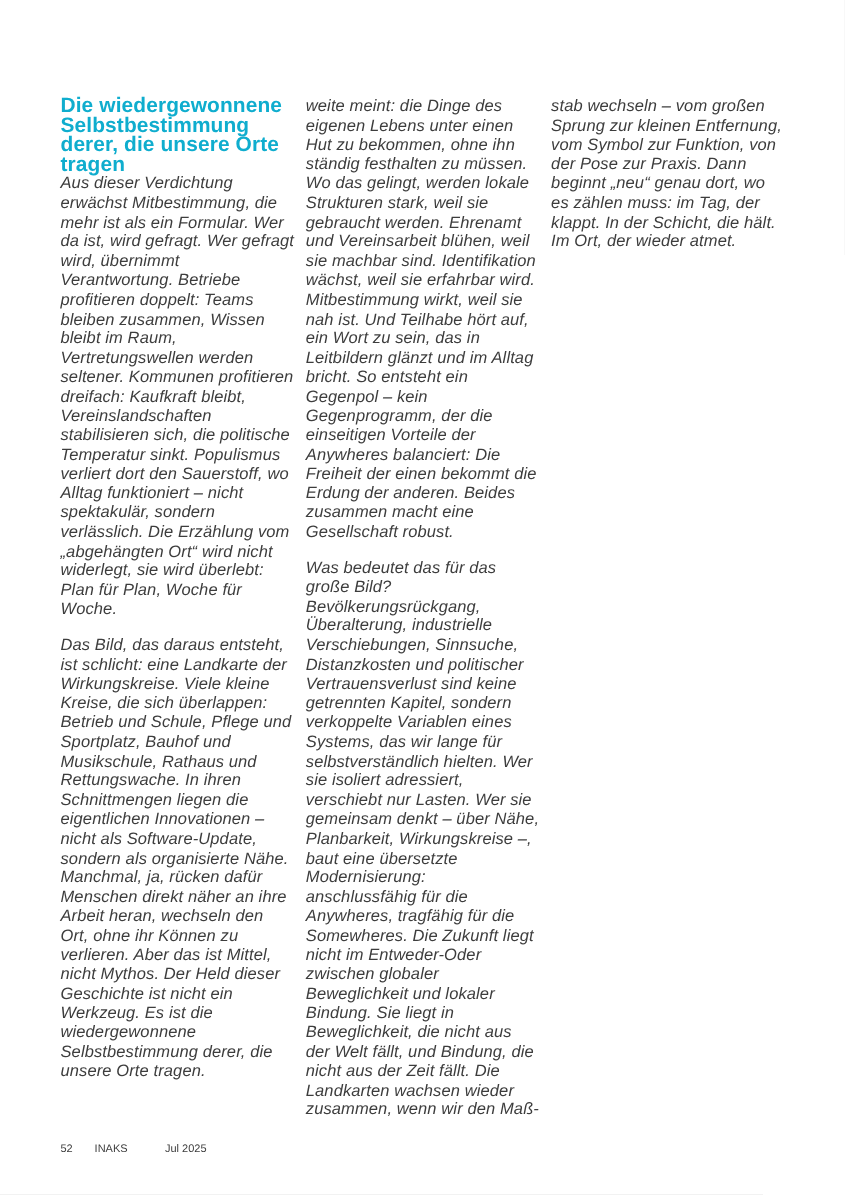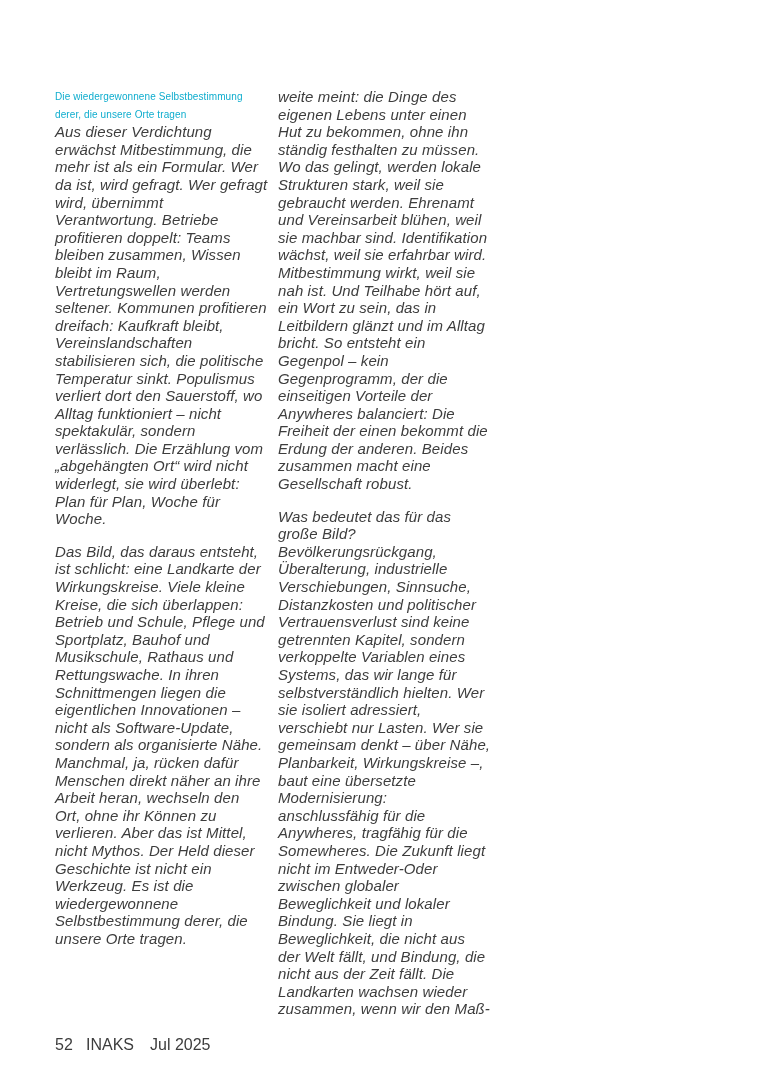--- a/index.html
+++ b/index.html
@@ -35,34 +35,34 @@
     line-height:17.6px;
     letter-spacing:0.1px;
   }
   .col p{
     margin:0 0 15px 0;
     color:var(--ink);
     font-style:italic;
   }
   .col p:last-child{margin-bottom:0;}
   .col h3{
-    font-size:10px;
+    font-size:19px;
     line-height:17.6px;
-    font-weight:normal;
+    font-weight:bold;
     color:var(--accent);
     margin:0;
   }
   .col h3.after-para{margin-top:0;}
   footer{
     position:absolute;
     left:0;
     top:1036px;
     width:768px;
     height:24px;
-    font-size:16px;
+    font-size:10px;
     line-height:18px;
     color:var(--ink);
   }
   footer span{position:absolute;top:0;white-space:nowrap;}
   .f-pagenum{left:55px;}
   .f-publication{left:86px;}
   .f-issue{left:150px;}
   .f-title{left:273px;}
 </style>
 </head>
@@ -76,20 +76,23 @@
       <h3>Die wiedergewonnene Selbstbestimmung derer, die unsere Orte tragen</h3>
       <p>Aus dieser Verdichtung erwächst Mitbestimmung, die mehr ist als ein Formular. Wer da ist, wird gefragt. Wer gefragt wird, übernimmt Verantwortung. Betriebe profitieren doppelt: Teams bleiben zusammen, Wissen bleibt im Raum, Vertretungswellen werden seltener. Kommunen profitieren dreifach: Kaufkraft bleibt, Vereinslandschaften stabilisieren sich, die politische Temperatur sinkt. Populismus verliert dort den Sauerstoff, wo Alltag funktioniert – nicht spektakulär, sondern verlässlich. Die Erzählung vom „abgehängten Ort“ wird nicht widerlegt, sie wird überlebt: Plan für Plan, Woche für Woche.</p>
       <p>Das Bild, das daraus entsteht, ist schlicht: eine Landkarte der Wirkungskreise. Viele kleine Kreise, die sich überlappen: Betrieb und Schule, Pflege und Sportplatz, Bauhof und Musikschule, Rathaus und Rettungswache. In ihren Schnittmengen liegen die eigentlichen Innovationen – nicht als Software-Update, sondern als organisierte Nähe. Manchmal, ja, rücken dafür Menschen direkt näher an ihre Arbeit heran, wechseln den Ort, ohne ihr Können zu verlieren. Aber das ist Mittel, nicht Mythos. Der Held dieser Geschichte ist nicht ein Werkzeug. Es ist die wiedergewonnene Selbstbestimmung derer, die unsere Orte tragen.</p>
     </section>
 
     <section class="col">
       <p>weite meint: die Dinge des eigenen Lebens unter einen Hut zu bekommen, ohne ihn ständig festhalten zu müssen. Wo das gelingt, werden lokale Strukturen stark, weil sie gebraucht werden. Ehrenamt und Vereinsarbeit blühen, weil sie machbar sind. Identifikation wächst, weil sie erfahrbar wird. Mitbestimmung wirkt, weil sie nah ist. Und Teilhabe hört auf, ein Wort zu sein, das in Leitbildern glänzt und im Alltag bricht. So entsteht ein Gegenpol – kein Gegenprogramm, der die einseitigen Vorteile der Anywheres balanciert: Die Freiheit der einen bekommt die Erdung der anderen. Beides zusammen macht eine Gesellschaft robust.</p>
       <p>Was bedeutet das für das große Bild? Bevölkerungsrückgang, Überalterung, industrielle Verschiebungen, Sinnsuche, Distanzkosten und politischer Vertrauensverlust sind keine getrennten Kapitel, sondern verkoppelte Variablen eines Systems, das wir lange für selbstverständlich hielten. Wer sie isoliert adressiert, verschiebt nur Lasten. Wer sie gemeinsam denkt – über Nähe, Planbarkeit, Wirkungskreise –, baut eine übersetzte Modernisierung: anschlussfähig für die Anywheres, tragfähig für die Somewheres. Die Zukunft liegt nicht im Entweder-Oder zwischen globaler Beweglichkeit und lokaler Bindung. Sie liegt in Beweglichkeit, die nicht aus der Welt fällt, und Bindung, die nicht aus der Zeit fällt. Die Landkarten wachsen wieder zusammen, wenn wir den Maß-</p>
     </section>
 
+    <section class="col">
+      <p>stab wechseln – vom großen Sprung zur kleinen Entfernung, vom Symbol zur Funktion, von der Pose zur Praxis. Dann beginnt „neu“ genau dort, wo es zählen muss: im Tag, der klappt. In der Schicht, die hält. Im Ort, der wieder atmet.</p>
+    </section>
 
   </main>
 
   <footer>
     <span class="f-pagenum">52</span>
     <span class="f-publication">INAKS</span>
     <span class="f-issue">Jul 2025</span>
   </footer>
 
 </div>

